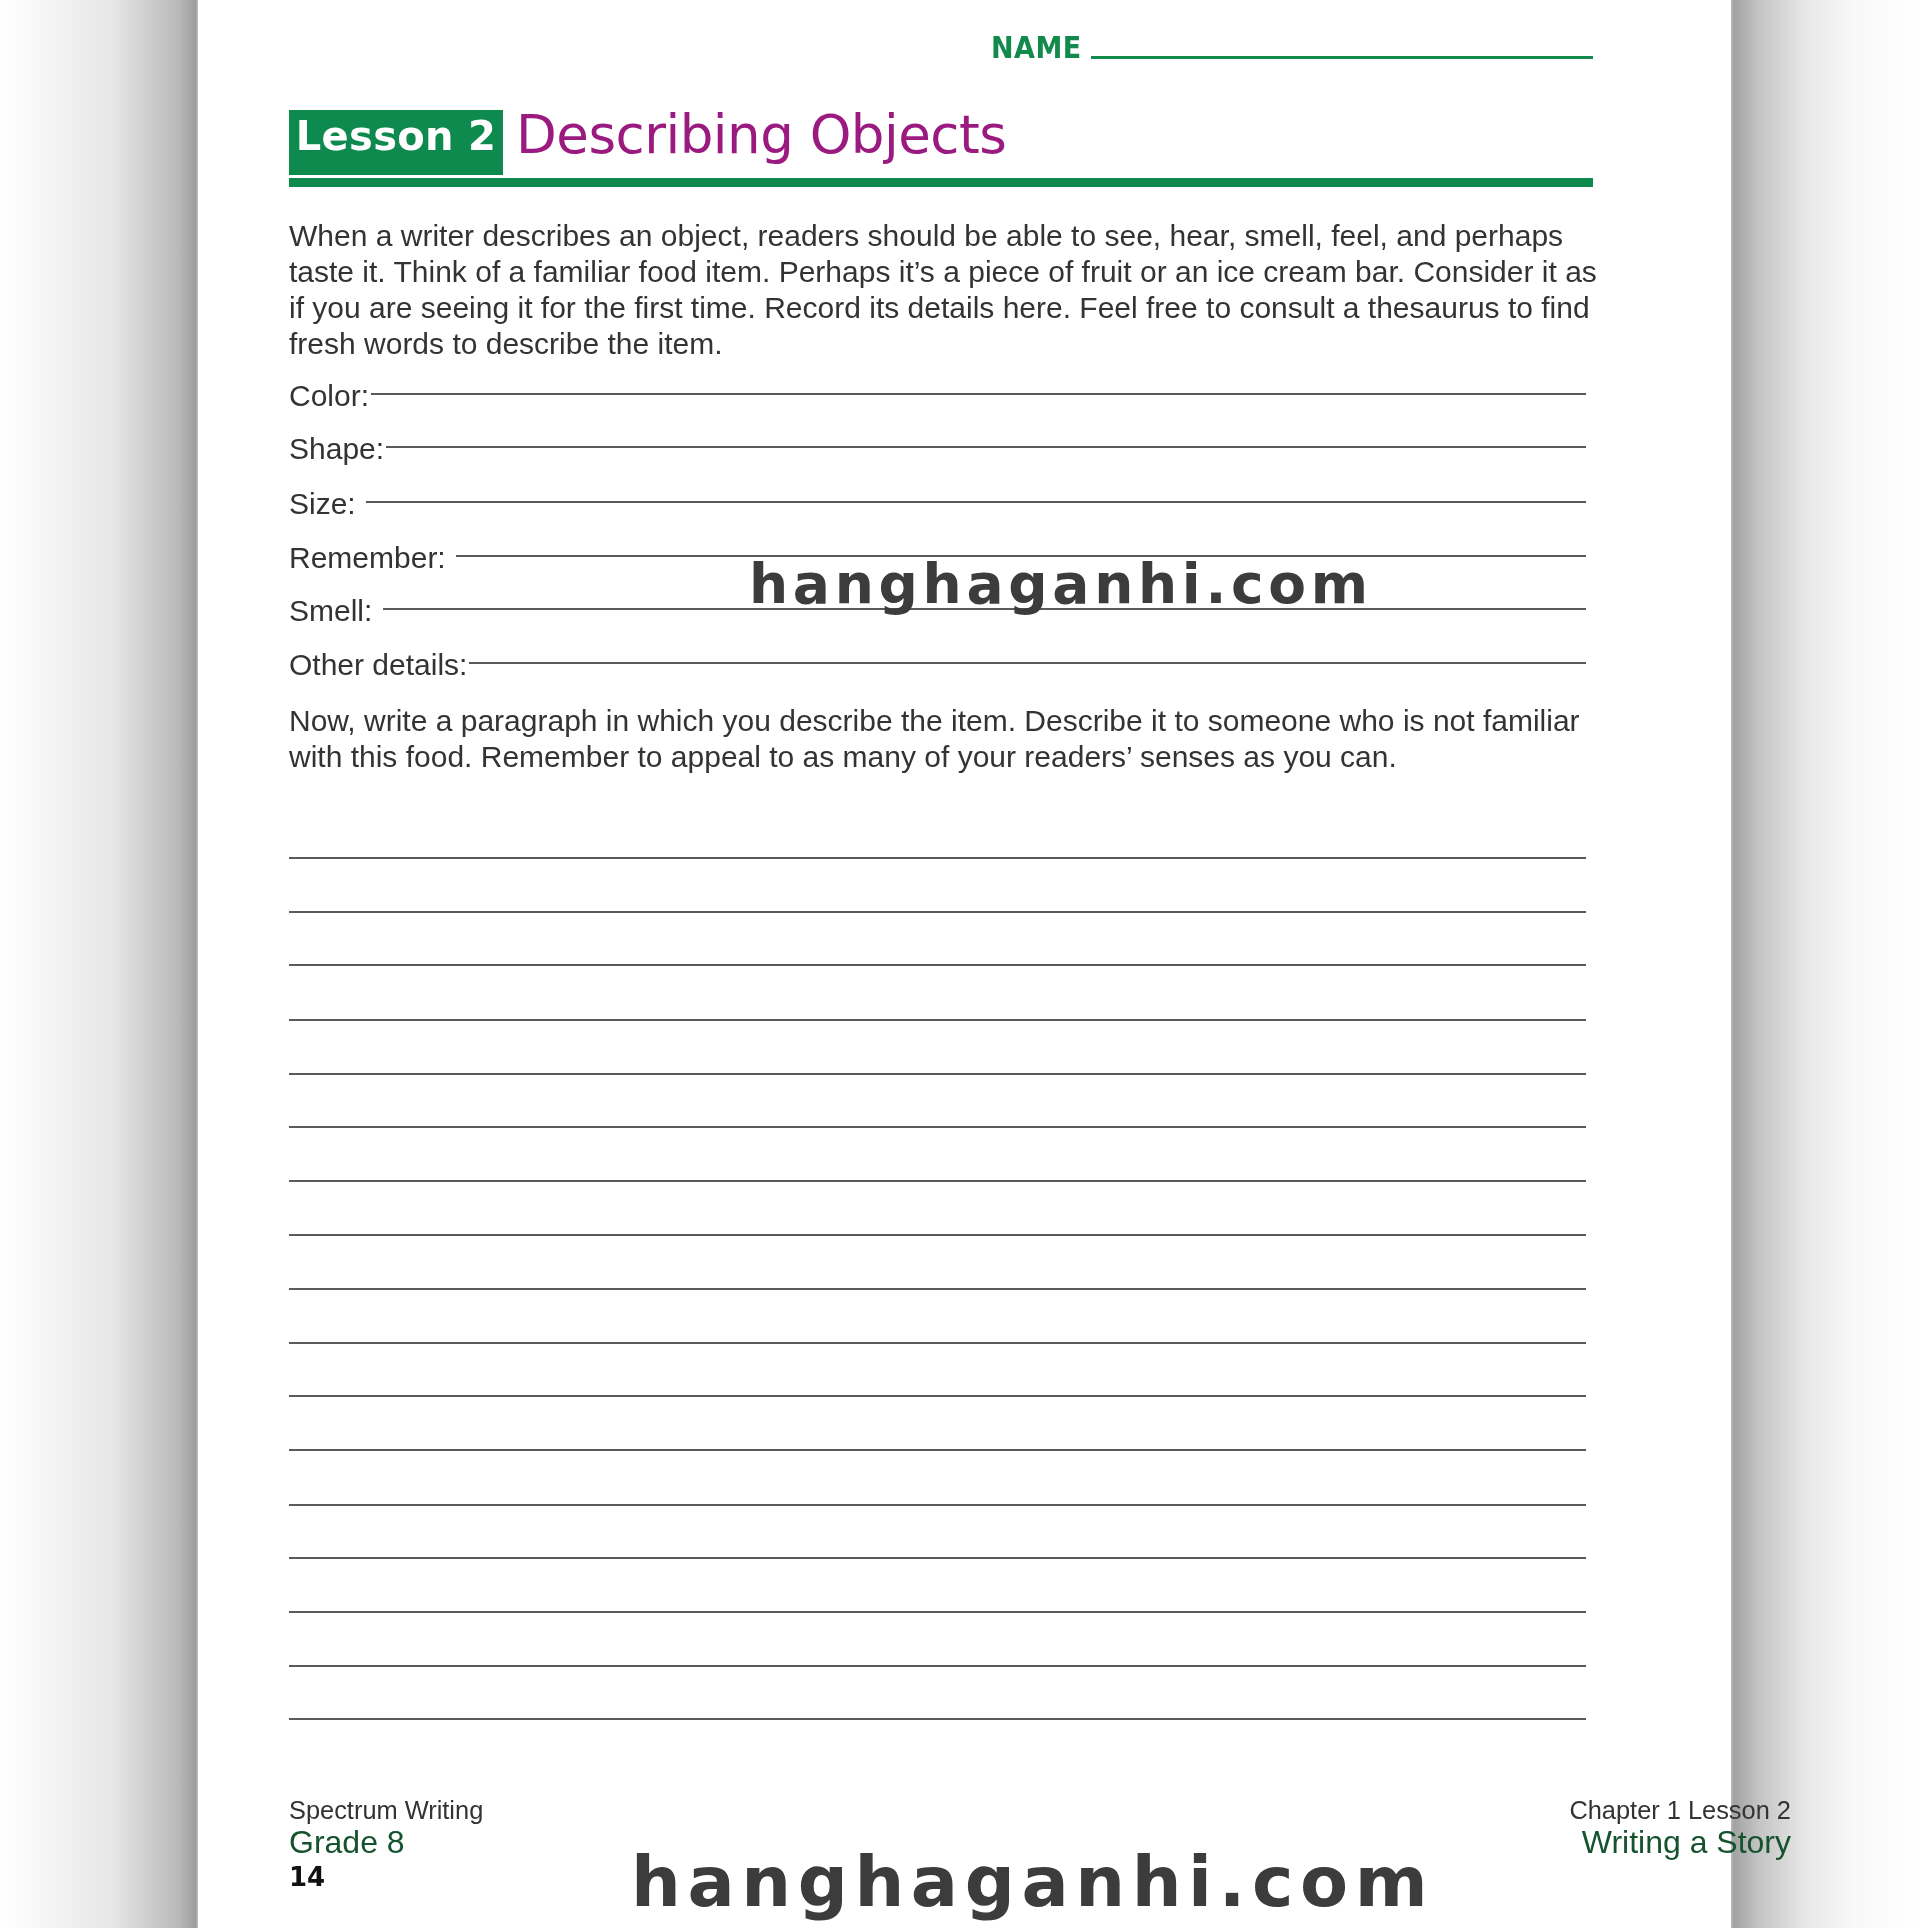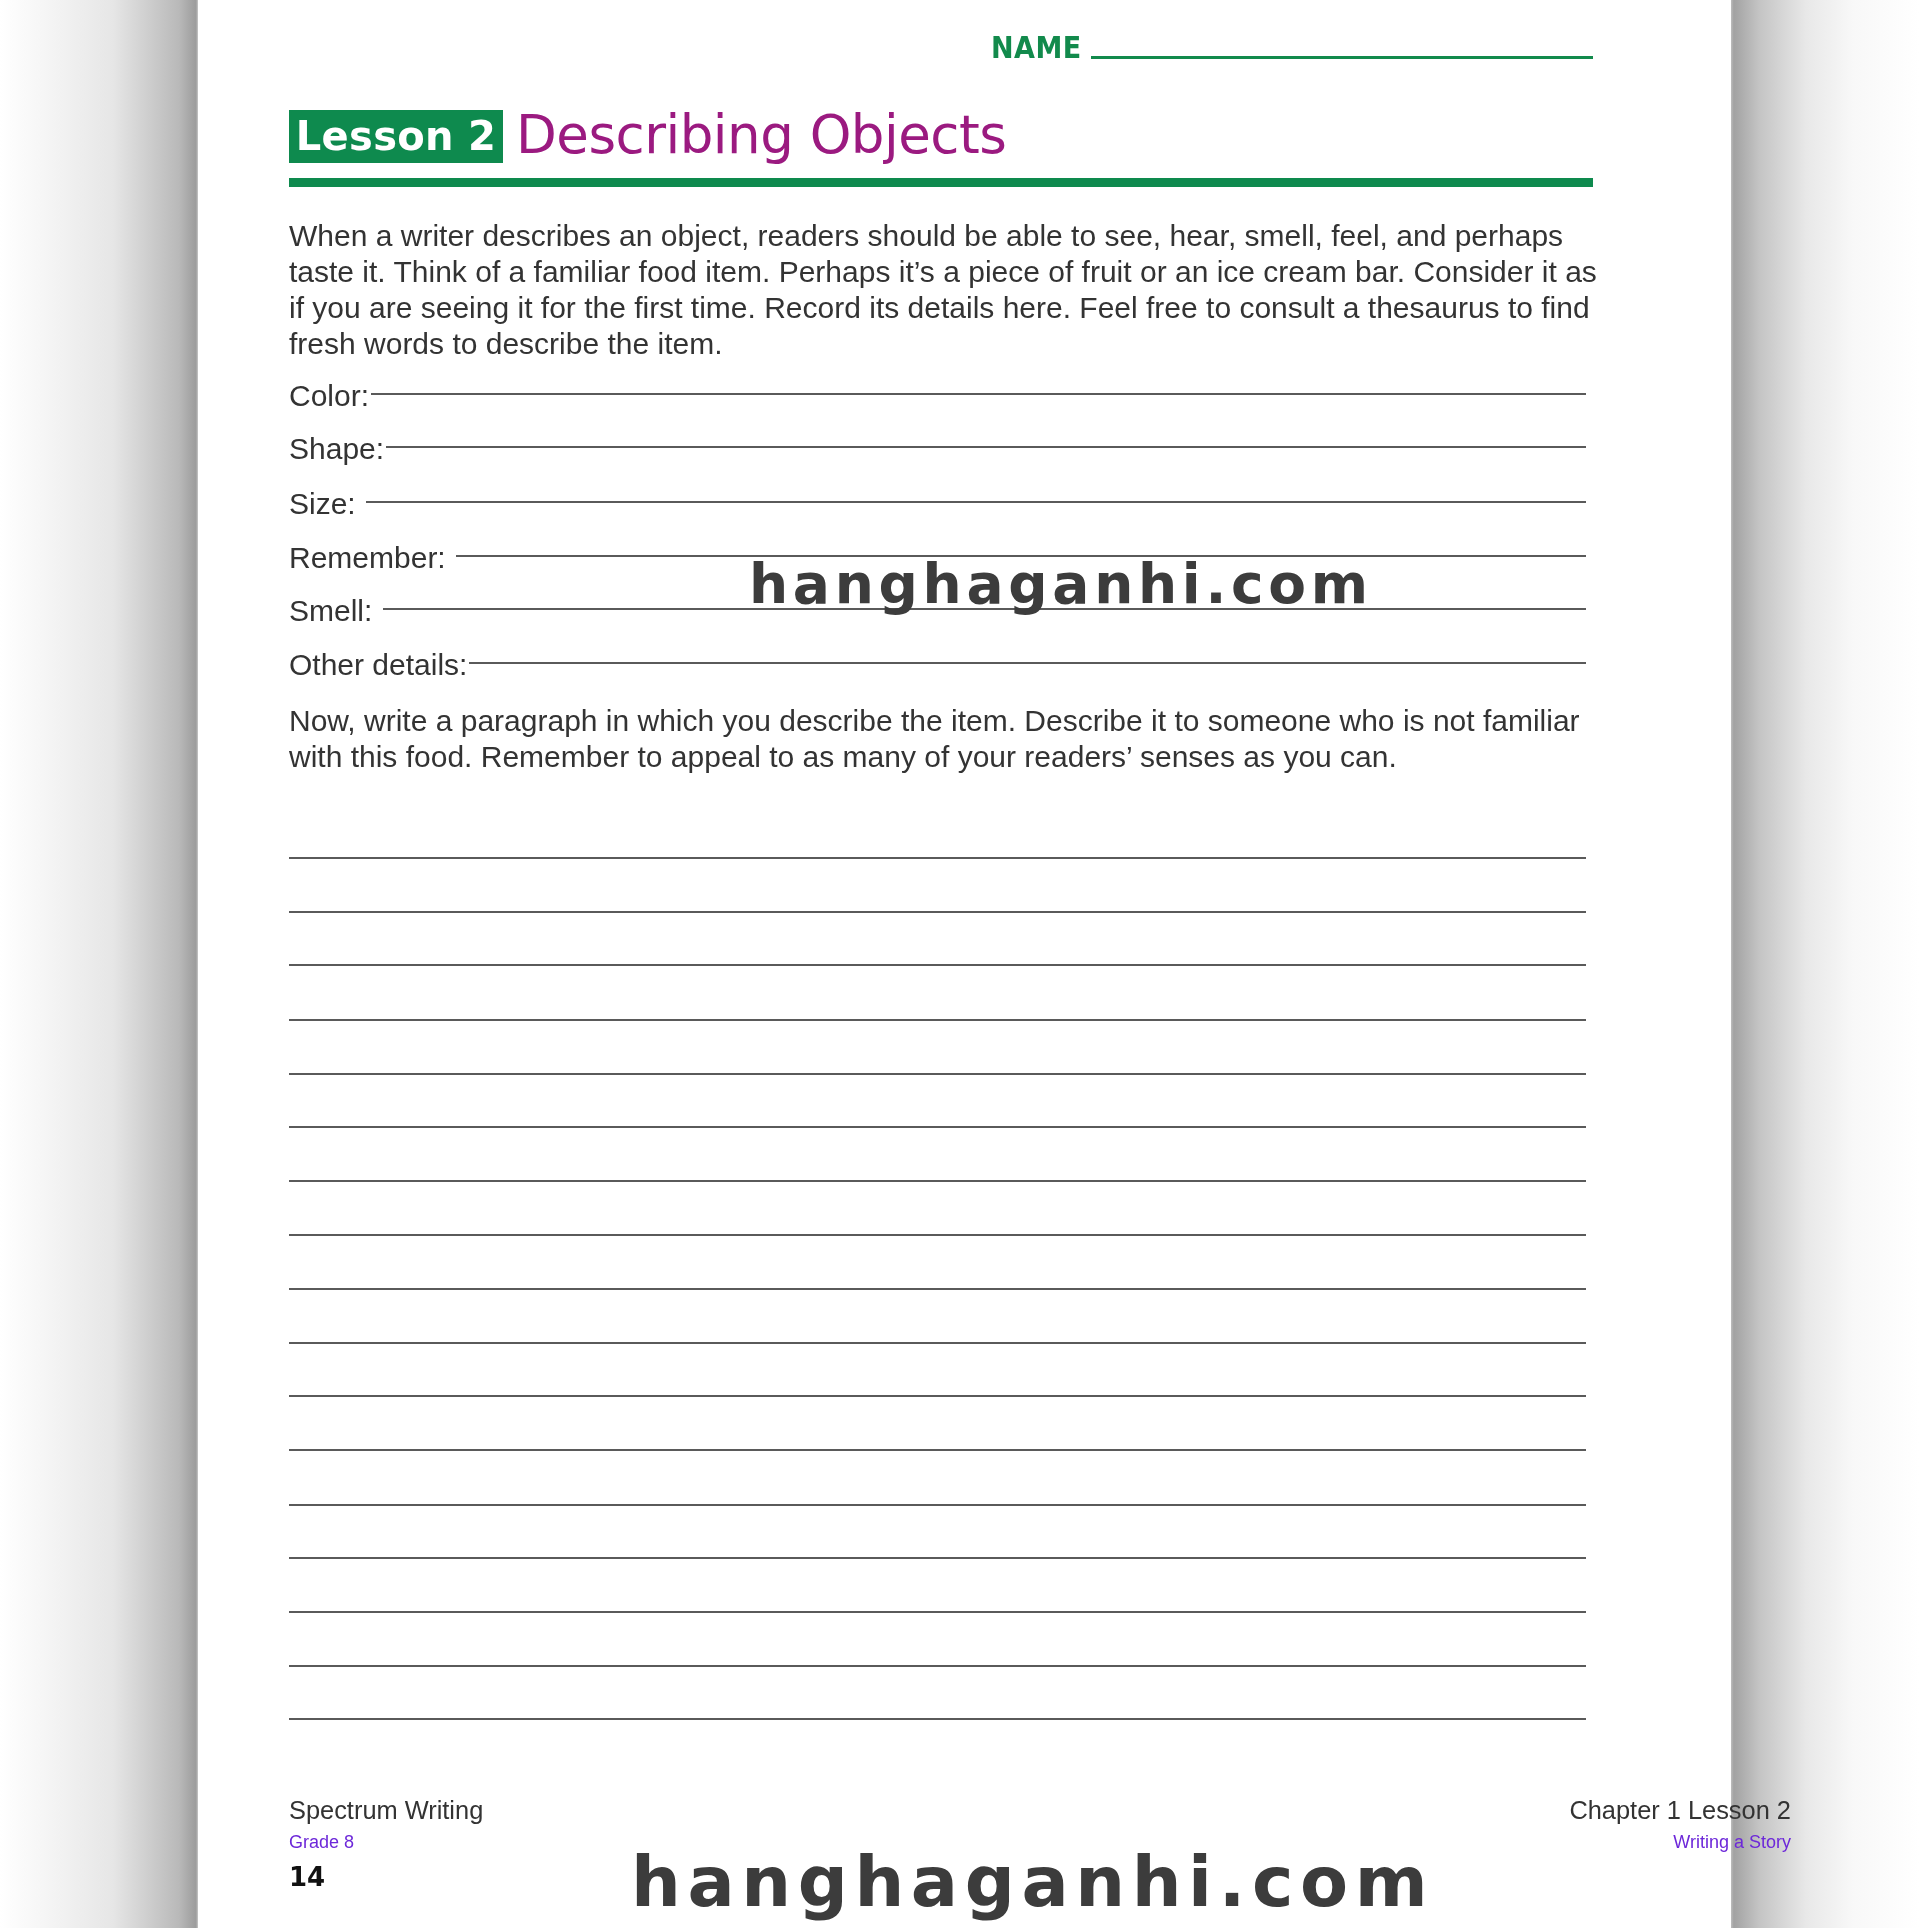--- a/index.html
+++ b/index.html
@@ -24,21 +24,21 @@
       left: 991px; top: 30px; font-size: 30px; font-weight: bold; color: #128a4c;
       letter-spacing: 0.5px; font-family: "DejaVu Sans", sans-serif;
       transform: scaleX(0.9); transform-origin: left;
     }
     .name-line {
       left: 1091px; top: 56px; width: 502px; height: 2.8px; background: #128a4c;
     }
 
     
     .lesson-badge {
-      left: 289px; top: 110px; height: 53px; width: 214px;
+      left: 289px; top: 110px; height: 65px; width: 214px;
       background: #0e8a4e; color: #ffffff;
       font-family: "DejaVu Sans", sans-serif; font-weight: bold; font-size: 40px;
       line-height: 53px; text-align: center; letter-spacing: 0.3px;
     }
     .lesson-title {
       left: 516px; top: 104px; font-size: 53px; color: #9b1a80; line-height: 62px;
       font-family: "DejaVu Sans", sans-serif; font-weight: normal;
       letter-spacing: -0.5px;
     }
     .title-rule {
@@ -65,21 +65,21 @@
     }
 
     .write-line {
       left: 289px; width: 1297px; height: 0; border-bottom: 2.8px solid #5a5a5a;
     }
 
     
     .footer-left { left: 289px; top: 1794px; }
     .footer-right { right: 137px; top: 1794px; text-align: right; }
     .footer-book { font-size: 25.4px; color: #333333; line-height: 32px; display: block; }
-    .footer-grade { font-size: 18px; color: #6d28d9; line-height: 32px; display: block; }
+    .footer-grade { font-size: 32px; color: #14532d; line-height: 32px; display: block; }
     .page-num {
       font-size: 26px; font-weight: bold; color: #111111; line-height: 38px; display: block;
       font-family: "DejaVu Sans", sans-serif;
     }
 
     
     .watermark {
       color: #3c3c3c; font-family: "DejaVu Sans", sans-serif; font-weight: 600;
       letter-spacing: 4.7px; white-space: nowrap; margin-top: 28px;
     }

